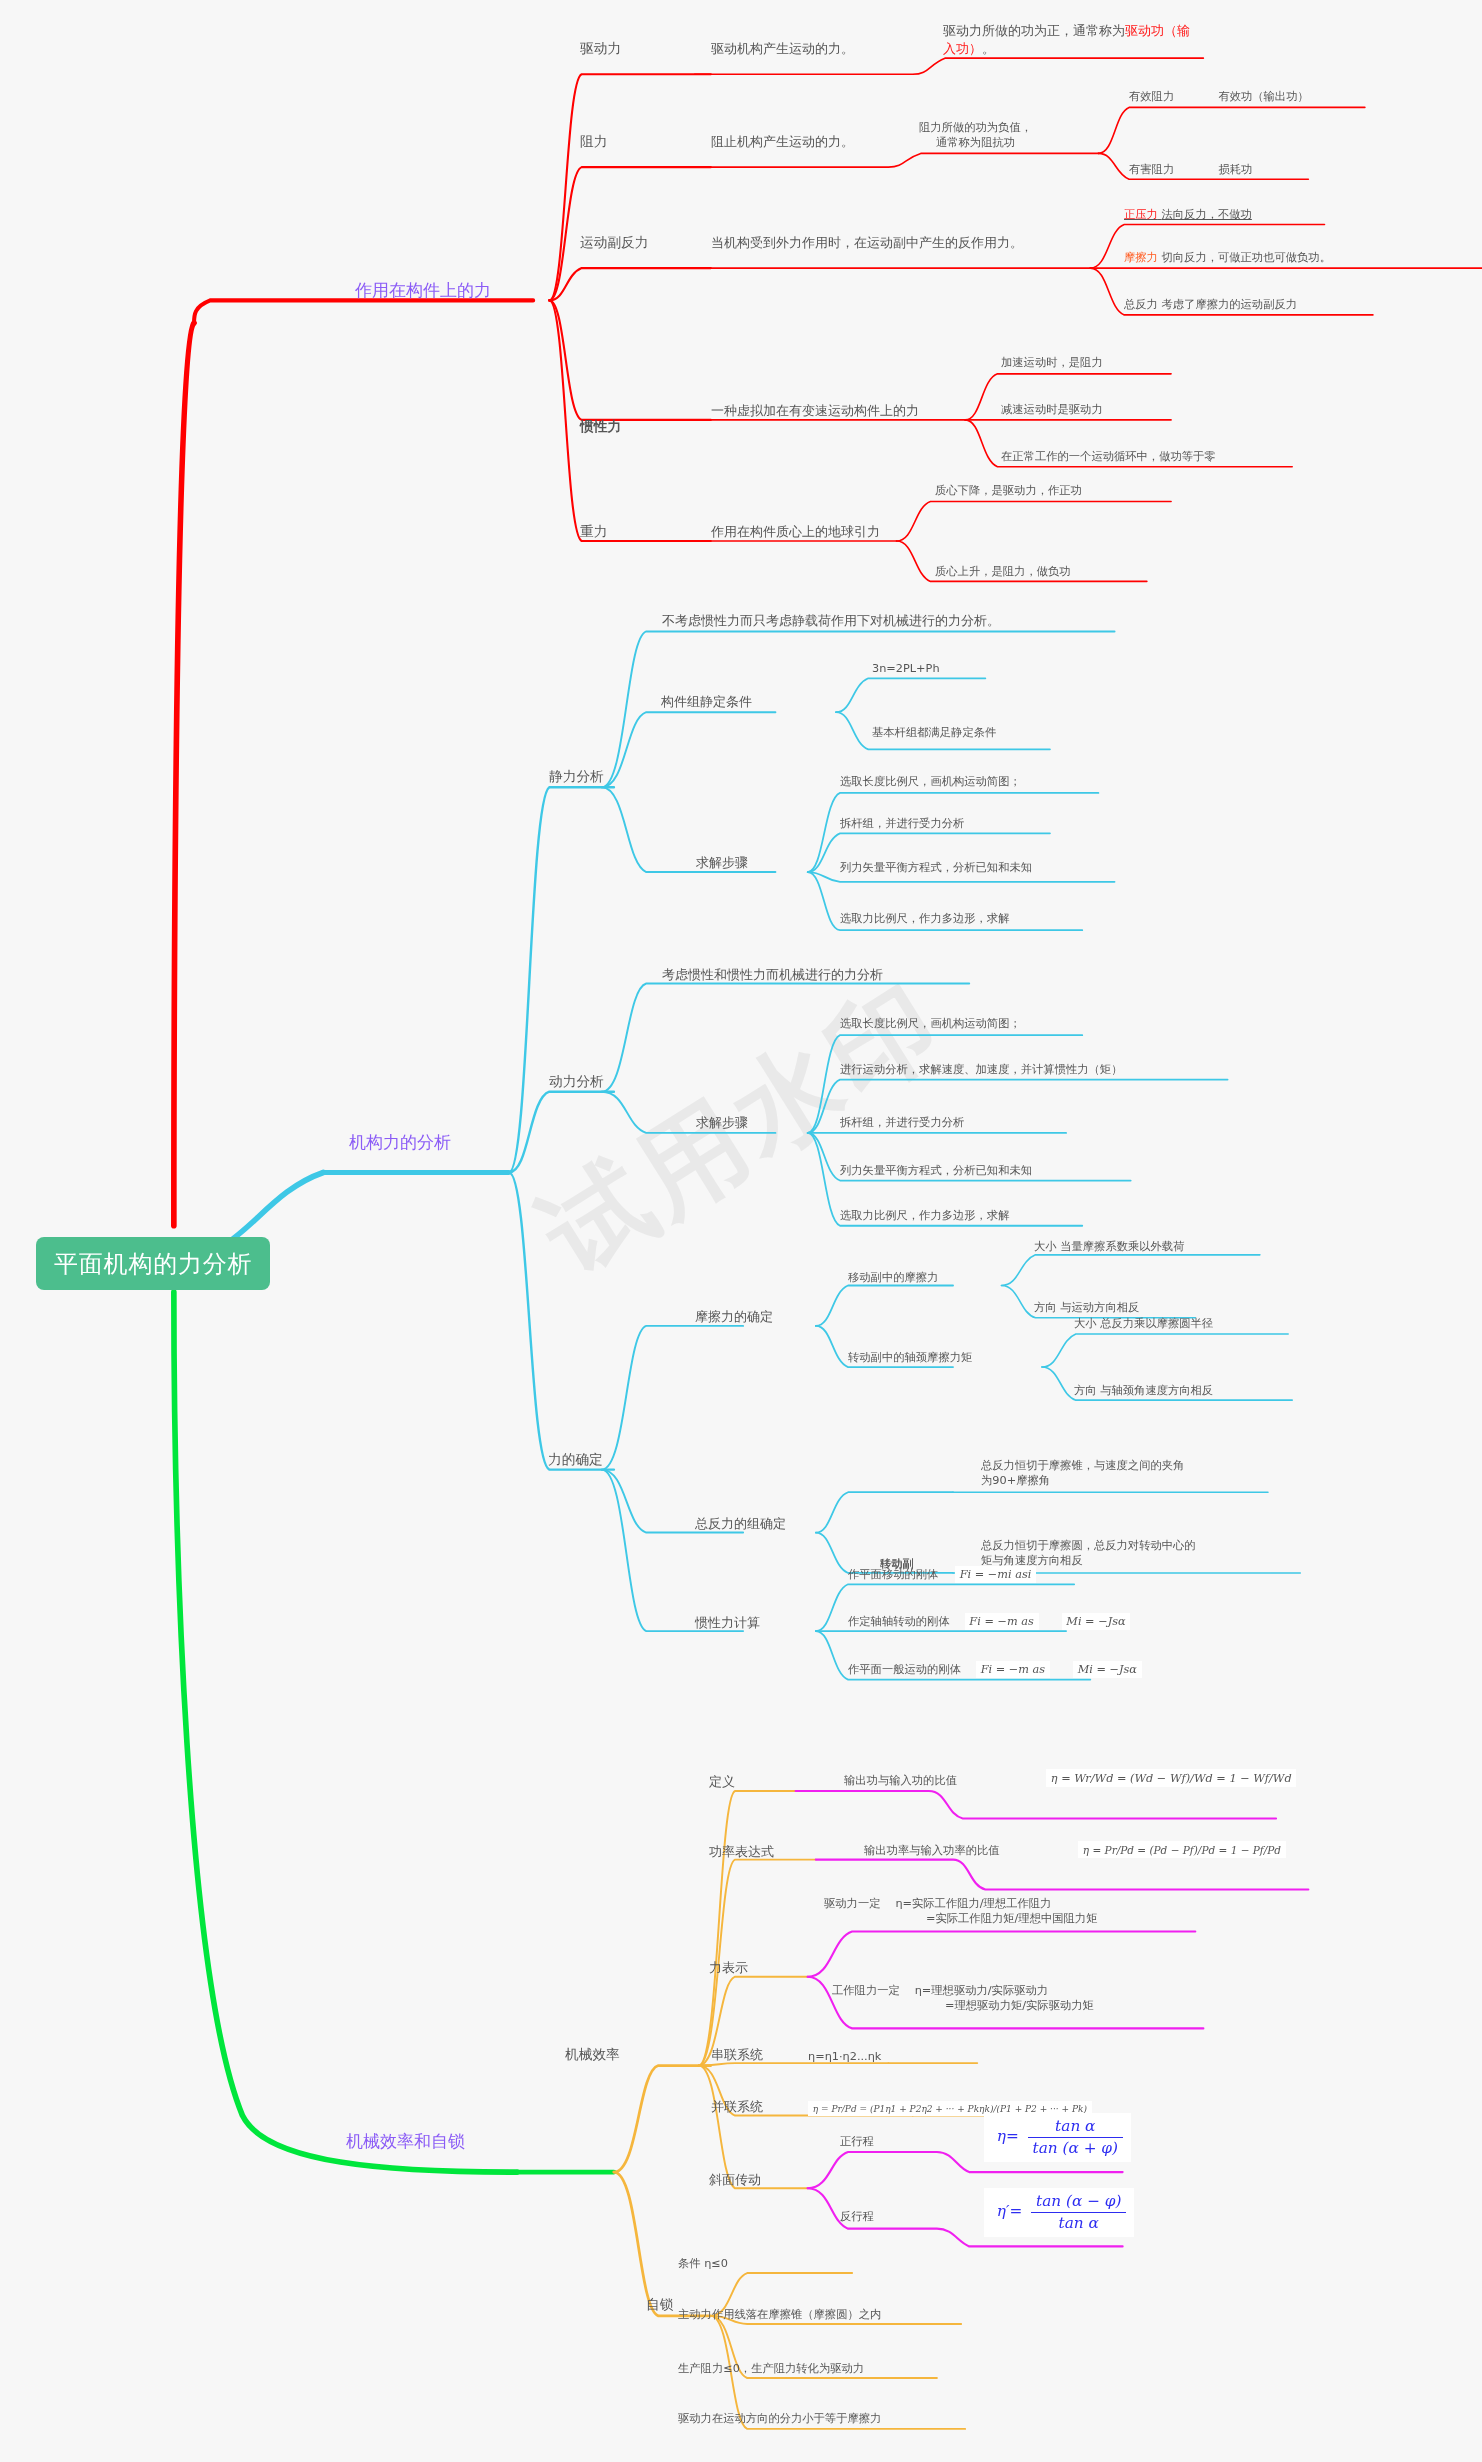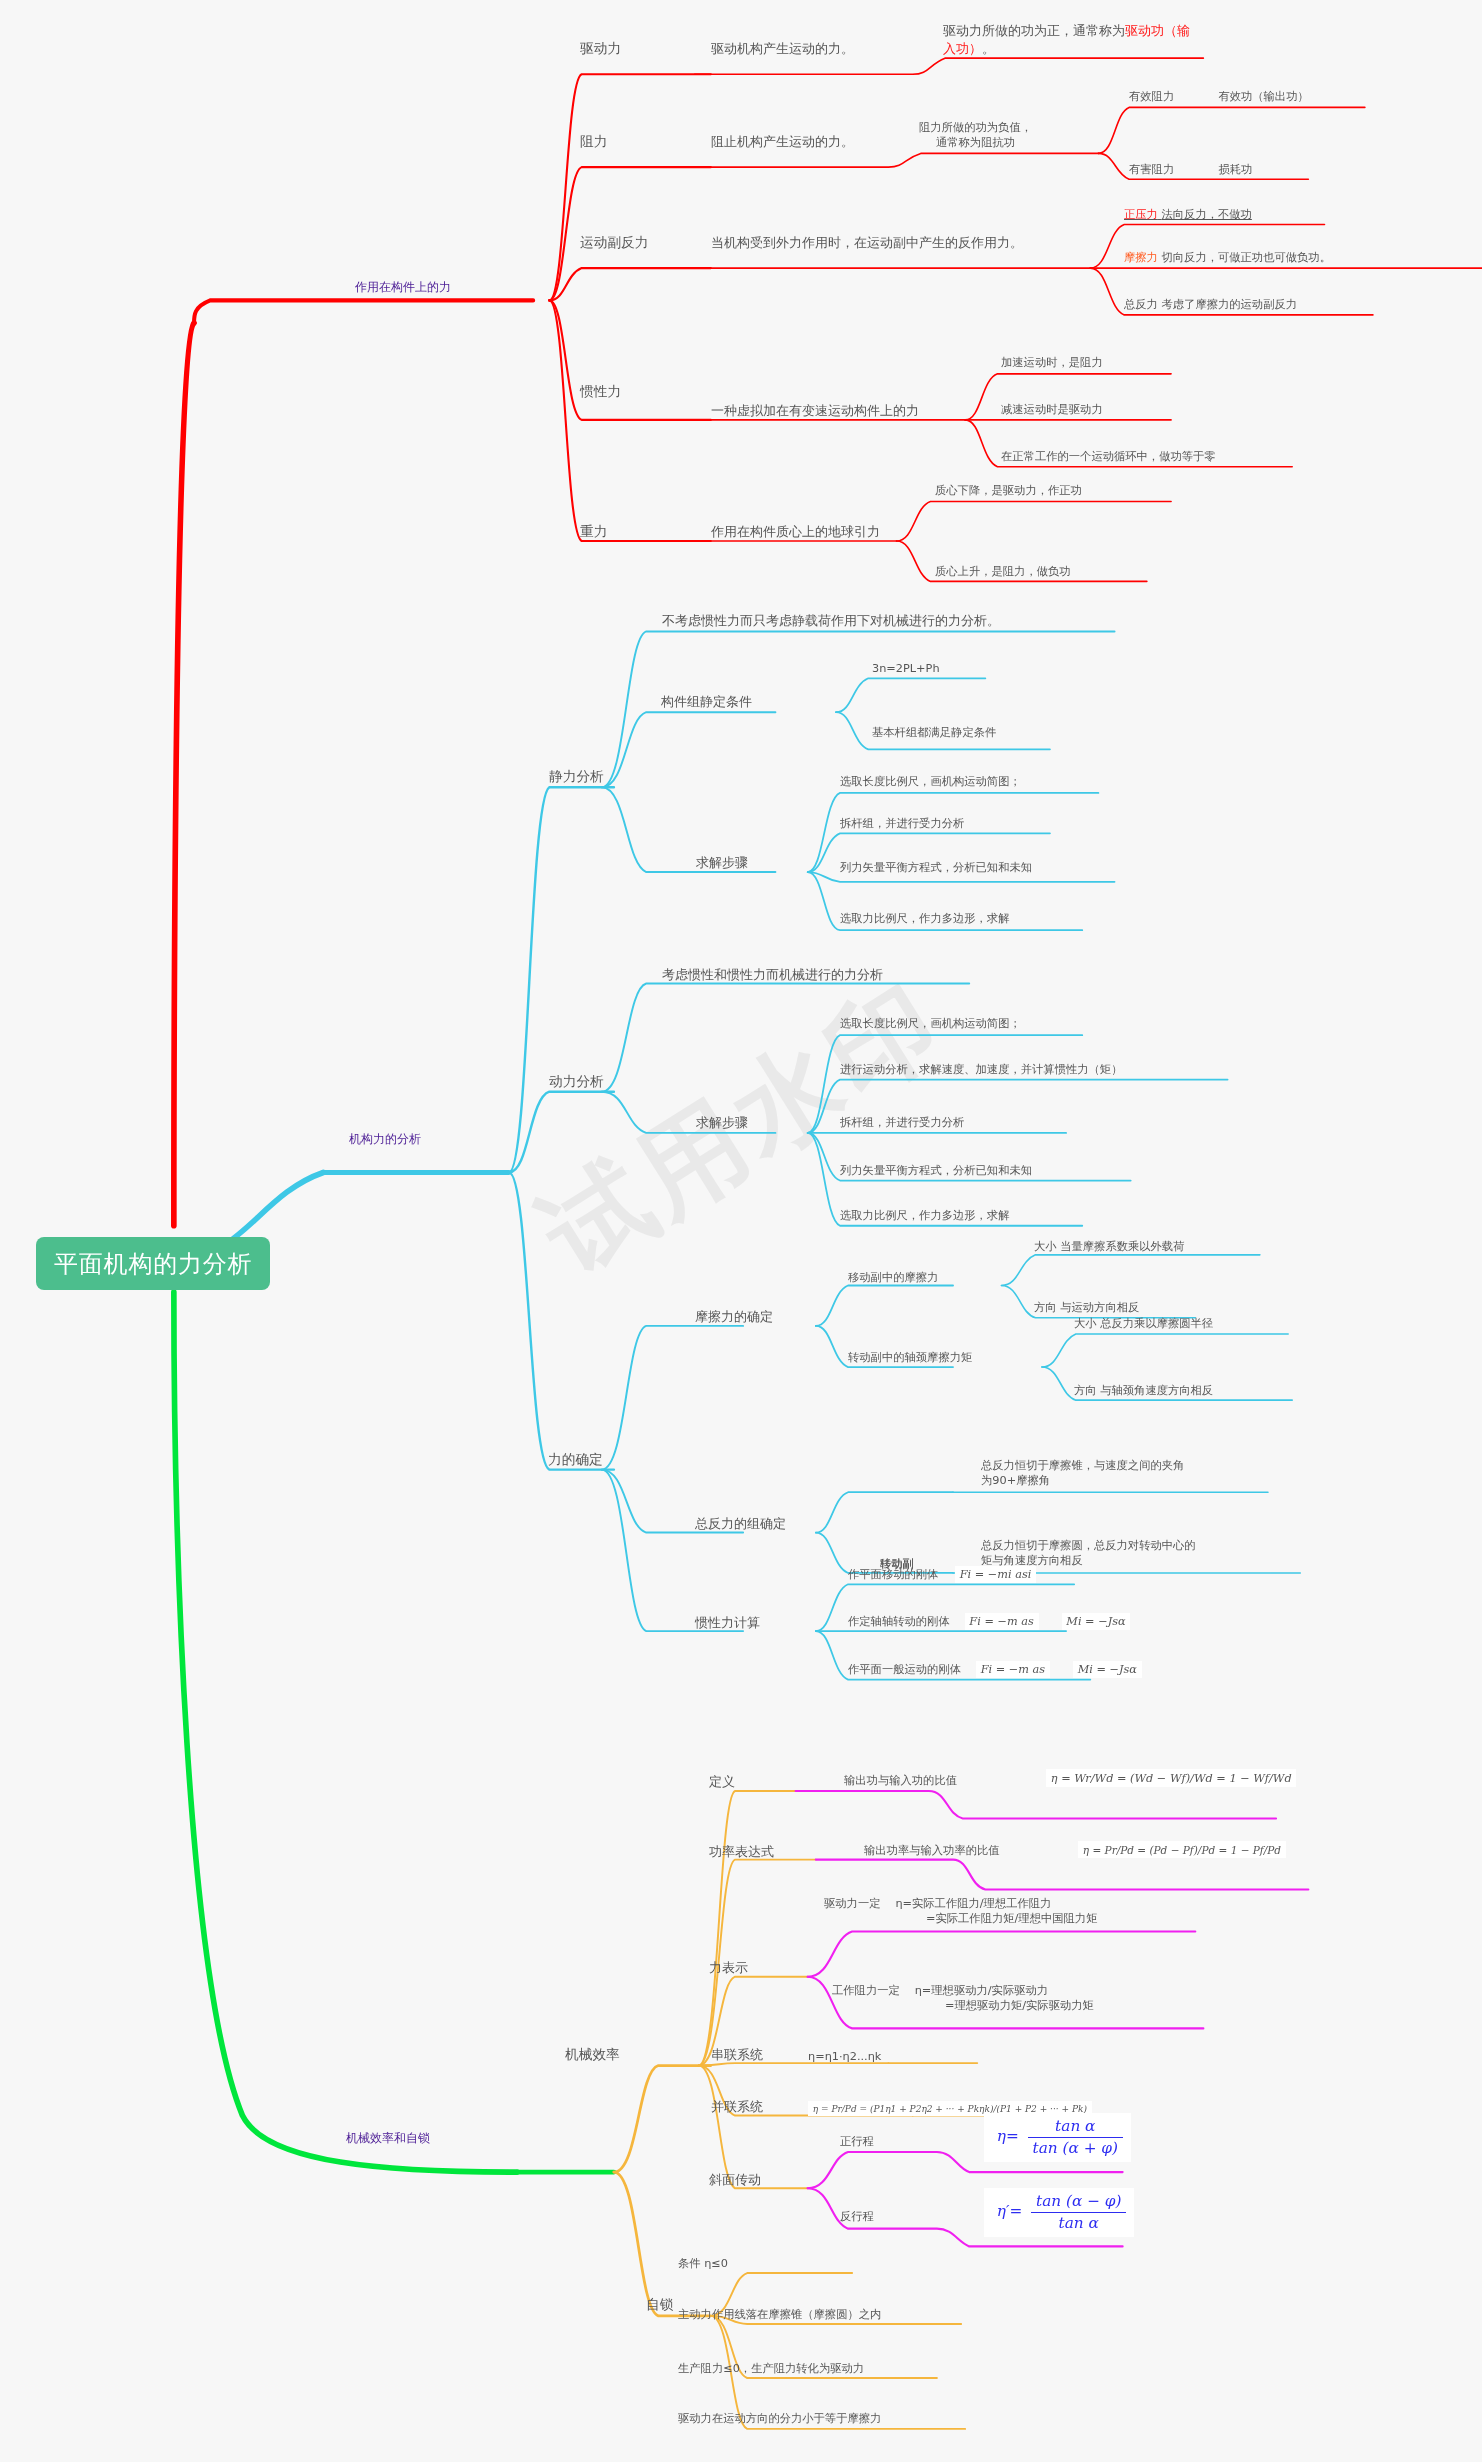--- a/index.html
+++ b/index.html
@@ -10,21 +10,21 @@
     position:relative;overflow:hidden;
   }
   #canvas{position:absolute;left:0;top:0;width:1483px;height:2462px;}
   svg.links{position:absolute;left:0;top:0;width:1483px;height:2462px;pointer-events:none;}
   .node{position:absolute;white-space:nowrap;color:#555555;line-height:1.35;}
   .node.wrap{white-space:normal;}
   .root{
     background:#4CBE8D;color:#ffffff;border-radius:8px;
     padding:10.5px 18px;font-size:24px;letter-spacing:0.8px;
   }
-  .lv1{font-size:12px;color:#4c1d95;}
+  .lv1{font-size:17px;color:#8b5cf6;}
   .lv2{font-size:13.7px;color:#555;}
   .lv3{font-size:13px;color:#555;}
   .sm{font-size:11.3px;color:#555;}
   .xs{font-size:10.5px;color:#555;}
   .hl-red{color:#ff1a1a;}
   .hl-orange{color:#ff5a1f;}
   .formula{font-family:"DejaVu Serif","Liberation Serif",serif;font-style:italic;background:#ffffff;padding:1.6px 4.8px;}
   .formula.blue{color:#2d2df0;font-size:15.3px;}
   .watermark{
     position:absolute;left:517px;top:1187px;
@@ -182,21 +182,21 @@
   </div>
   <div class="node sm" style="left:1124px;top:250px;">
     <span class="hl-orange">摩擦力</span>
     <span>切向反力，可做正功也可做负功。</span>
   </div>
   <div class="node sm" style="left:1124px;top:297px;">
     <span>总反力</span>
     <span>考虑了摩擦力的运动副反力</span>
   </div>
 
-  <div class="node lv2" style="left:580px;top:382px;">惯性力</div>
+  <div class="node lv2" style="left:580px;top:417px;font-weight:bold;">惯性力</div>
   <div class="node lv3" style="left:711px;top:402px;">一种虚拟加在有变速运动构件上的力</div>
   <div class="node sm" style="left:1001px;top:355px;">加速运动时，是阻力</div>
   <div class="node sm" style="left:1001px;top:402px;">减速运动时是驱动力</div>
   <div class="node sm" style="left:1001px;top:449px;">在正常工作的一个运动循环中，做功等于零</div>
 
   <div class="node lv2" style="left:580px;top:522px;">重力</div>
   <div class="node lv3" style="left:711px;top:523px;">作用在构件质心上的地球引力</div>
   <div class="node sm" style="left:935px;top:483px;">质心下降，是驱动力，作正功</div>
   <div class="node sm" style="left:935px;top:564px;">质心上升，是阻力，做负功</div>
 

